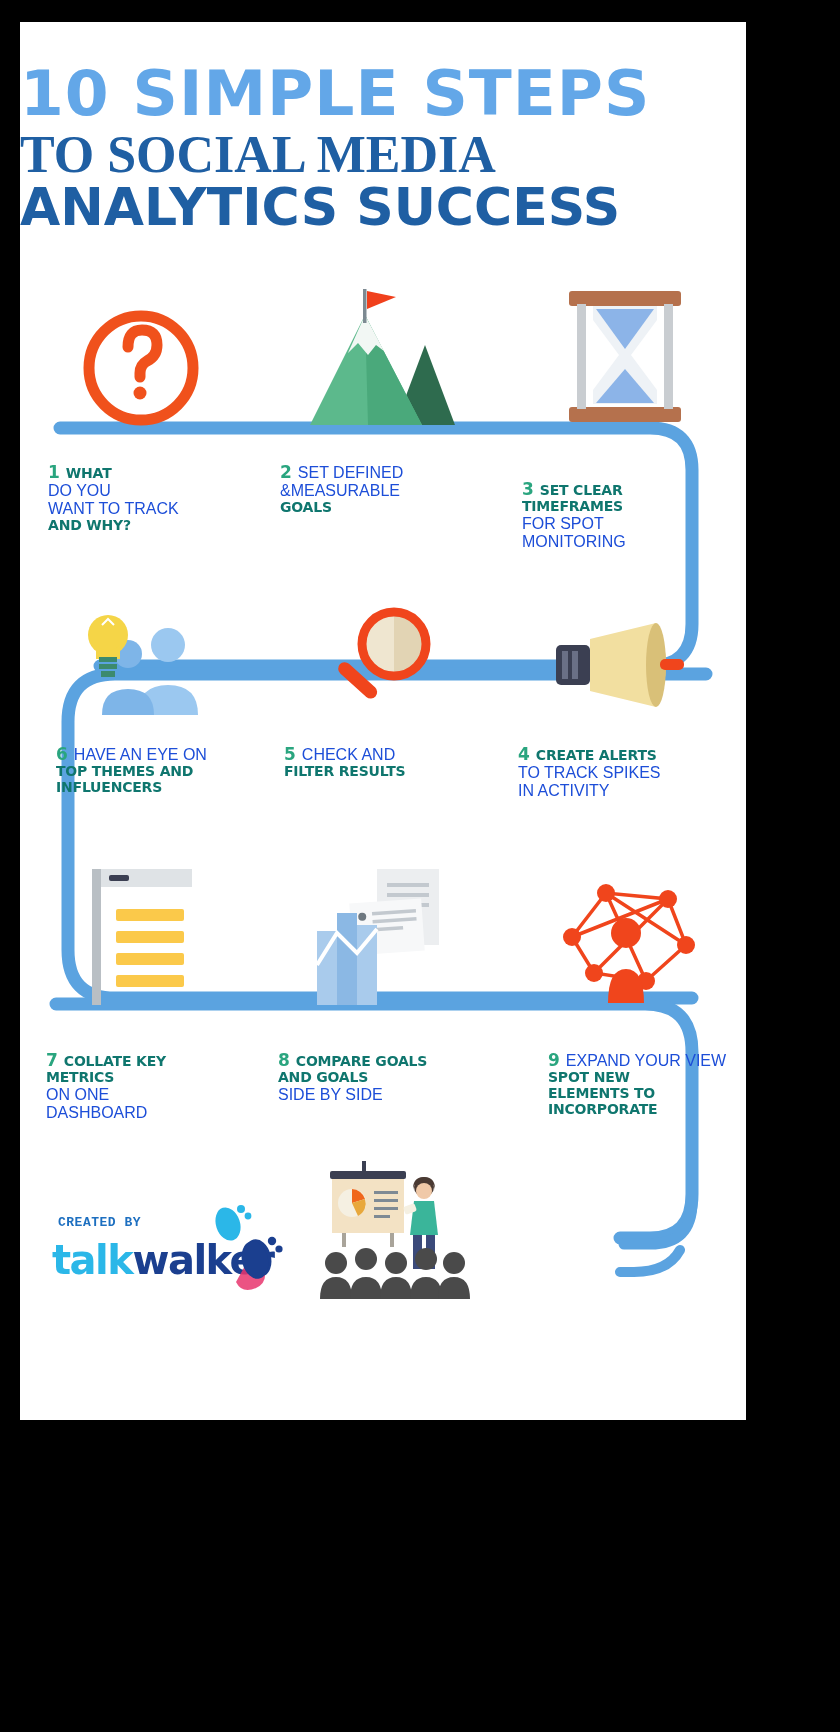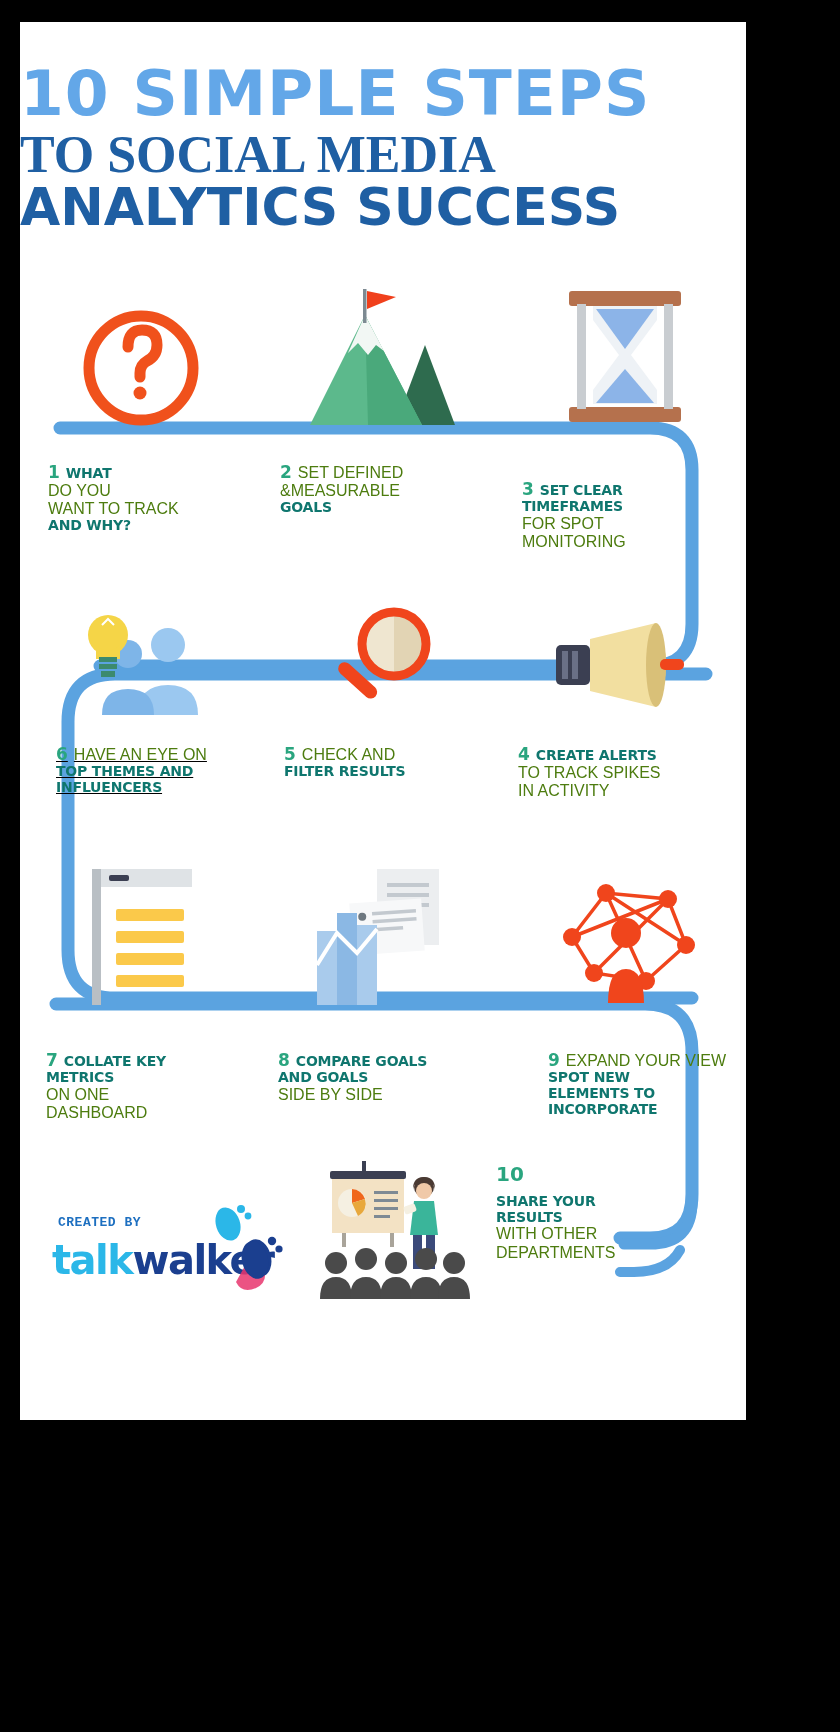--- a/index.html
+++ b/index.html
@@ -48,21 +48,21 @@
   .num {
     color: #2aa57f; font-weight: bold; font-size: 17px;
     font-family: "DejaVu Sans", sans-serif; margin-right: 6px;
   }
   .bold {
     color: #0f766e; font-weight: bold; font-size: 14px;
     font-family: "DejaVu Sans", sans-serif; letter-spacing: -0.2px;
     line-height: 1.12; display: block;
   }
   .light {
-    color: #4d7c0f; font-weight: normal; font-size: 16px;
+    color: #1d4ed8; font-weight: normal; font-size: 16px;
     font-family: "Liberation Sans", sans-serif; letter-spacing: 0px;
     line-height: 1.14; display: block;
   }
   .inline-b { display: inline; }
   .inline-l { display: inline; }
 
   
   .created-by {
     position: absolute; left: 38px; top: 1193px;
     color: #1d6fc0; font-weight: bold; font-size: 13px;
@@ -201,21 +201,21 @@
         <path d="M38 22 L104 6 L104 90 L38 74 Z" fill="#f2dfa0"></path>
         <path d="M104 6 q20 40 0 84 z" fill="#e5ce8a"></path>
         <ellipse cx="104" cy="48" rx="10" ry="42" fill="#d9c078"></ellipse>
         <rect x="108" y="42" width="24" height="11" rx="5" fill="#f0451c"></rect>
       </svg>
     </div>
   </div>
 
   <div class="row text-row" style="top:722px;left:0;">
     <div class="cell">
-      <div class="step-text" style="padding-left:36px;text-decoration:underline;">
+      <div class="step-text" style="padding-left:36px;">
         <div class="step-line1">
           <span class="num">6</span><span class="light inline-l">HAVE AN EYE ON</span>
         </div>
         <span class="bold">TOP THEMES AND</span>
         <span class="bold">INFLUENCERS</span>
       </div>
     </div>
     <div class="cell">
       <div class="step-text" style="padding-left:22px;">
         <div class="step-line1">
@@ -308,27 +308,20 @@
         <div class="step-line1">
           <span class="num">9</span><span class="light inline-l">EXPAND YOUR VIEW</span>
         </div>
         <span class="bold">SPOT NEW</span>
         <span class="bold">ELEMENTS TO</span>
         <span class="bold">INCORPORATE</span>
       </div>
     </div>
   </div>
 
-  <div class="step10">
-    <span class="num10">10</span>
-    <span class="bold">SHARE YOUR</span>
-    <span class="bold">RESULTS</span>
-    <span class="light">WITH OTHER</span>
-    <span class="light">DEPARTMENTS</span>
-  </div>
 
   <div style="position:absolute;left:300px;top:1133px;">
     <svg width="150" height="145" viewBox="0 0 150 145">
       <rect x="42" y="6" width="4" height="12" fill="#3b3f52"></rect>
       <rect x="10" y="16" width="76" height="8" rx="2" fill="#3b3f52"></rect>
       <rect x="12" y="24" width="72" height="54" fill="#f3e2c4"></rect>
       <circle cx="32" cy="48" r="14" fill="#f5f0e2"></circle>
       <path d="M32 48 L32 34 A14 14 0 0 1 45 44 Z" fill="#f0671c"></path>
       <path d="M32 48 L45 44 A14 14 0 0 1 38 61 Z" fill="#e8a83c"></path>
       <rect x="54" y="36" width="24" height="3" fill="#7e8a94"></rect>

